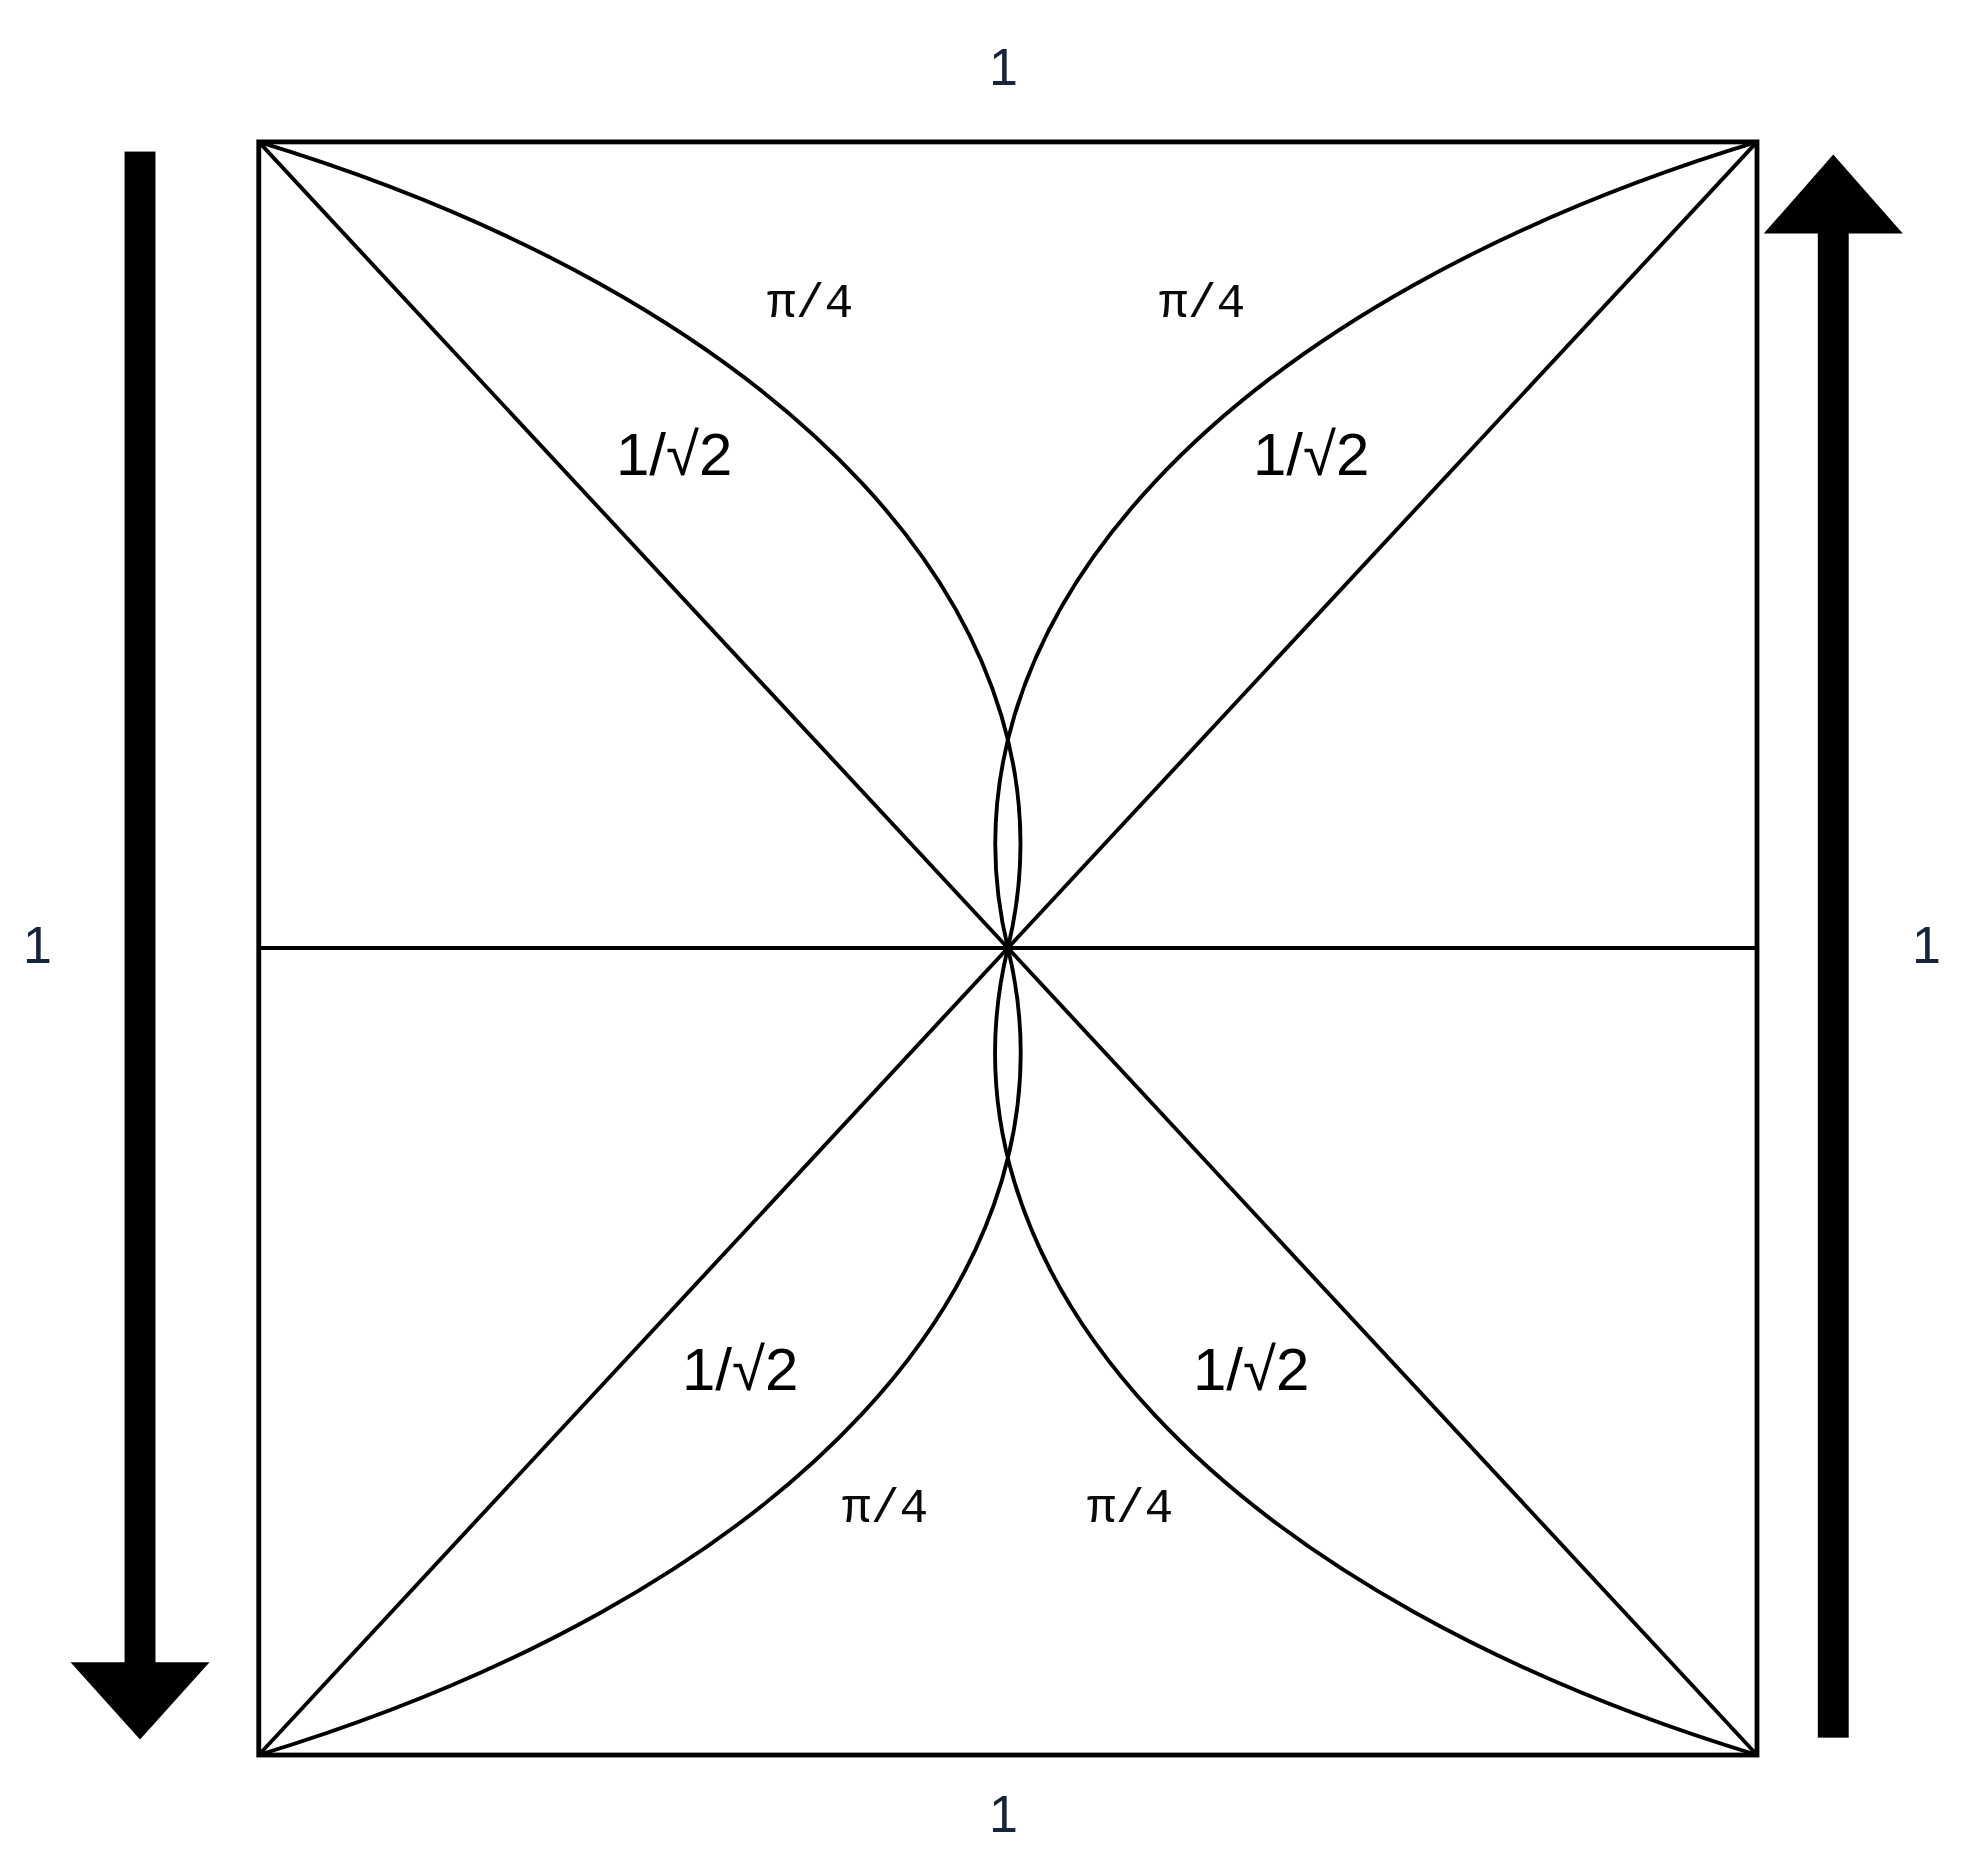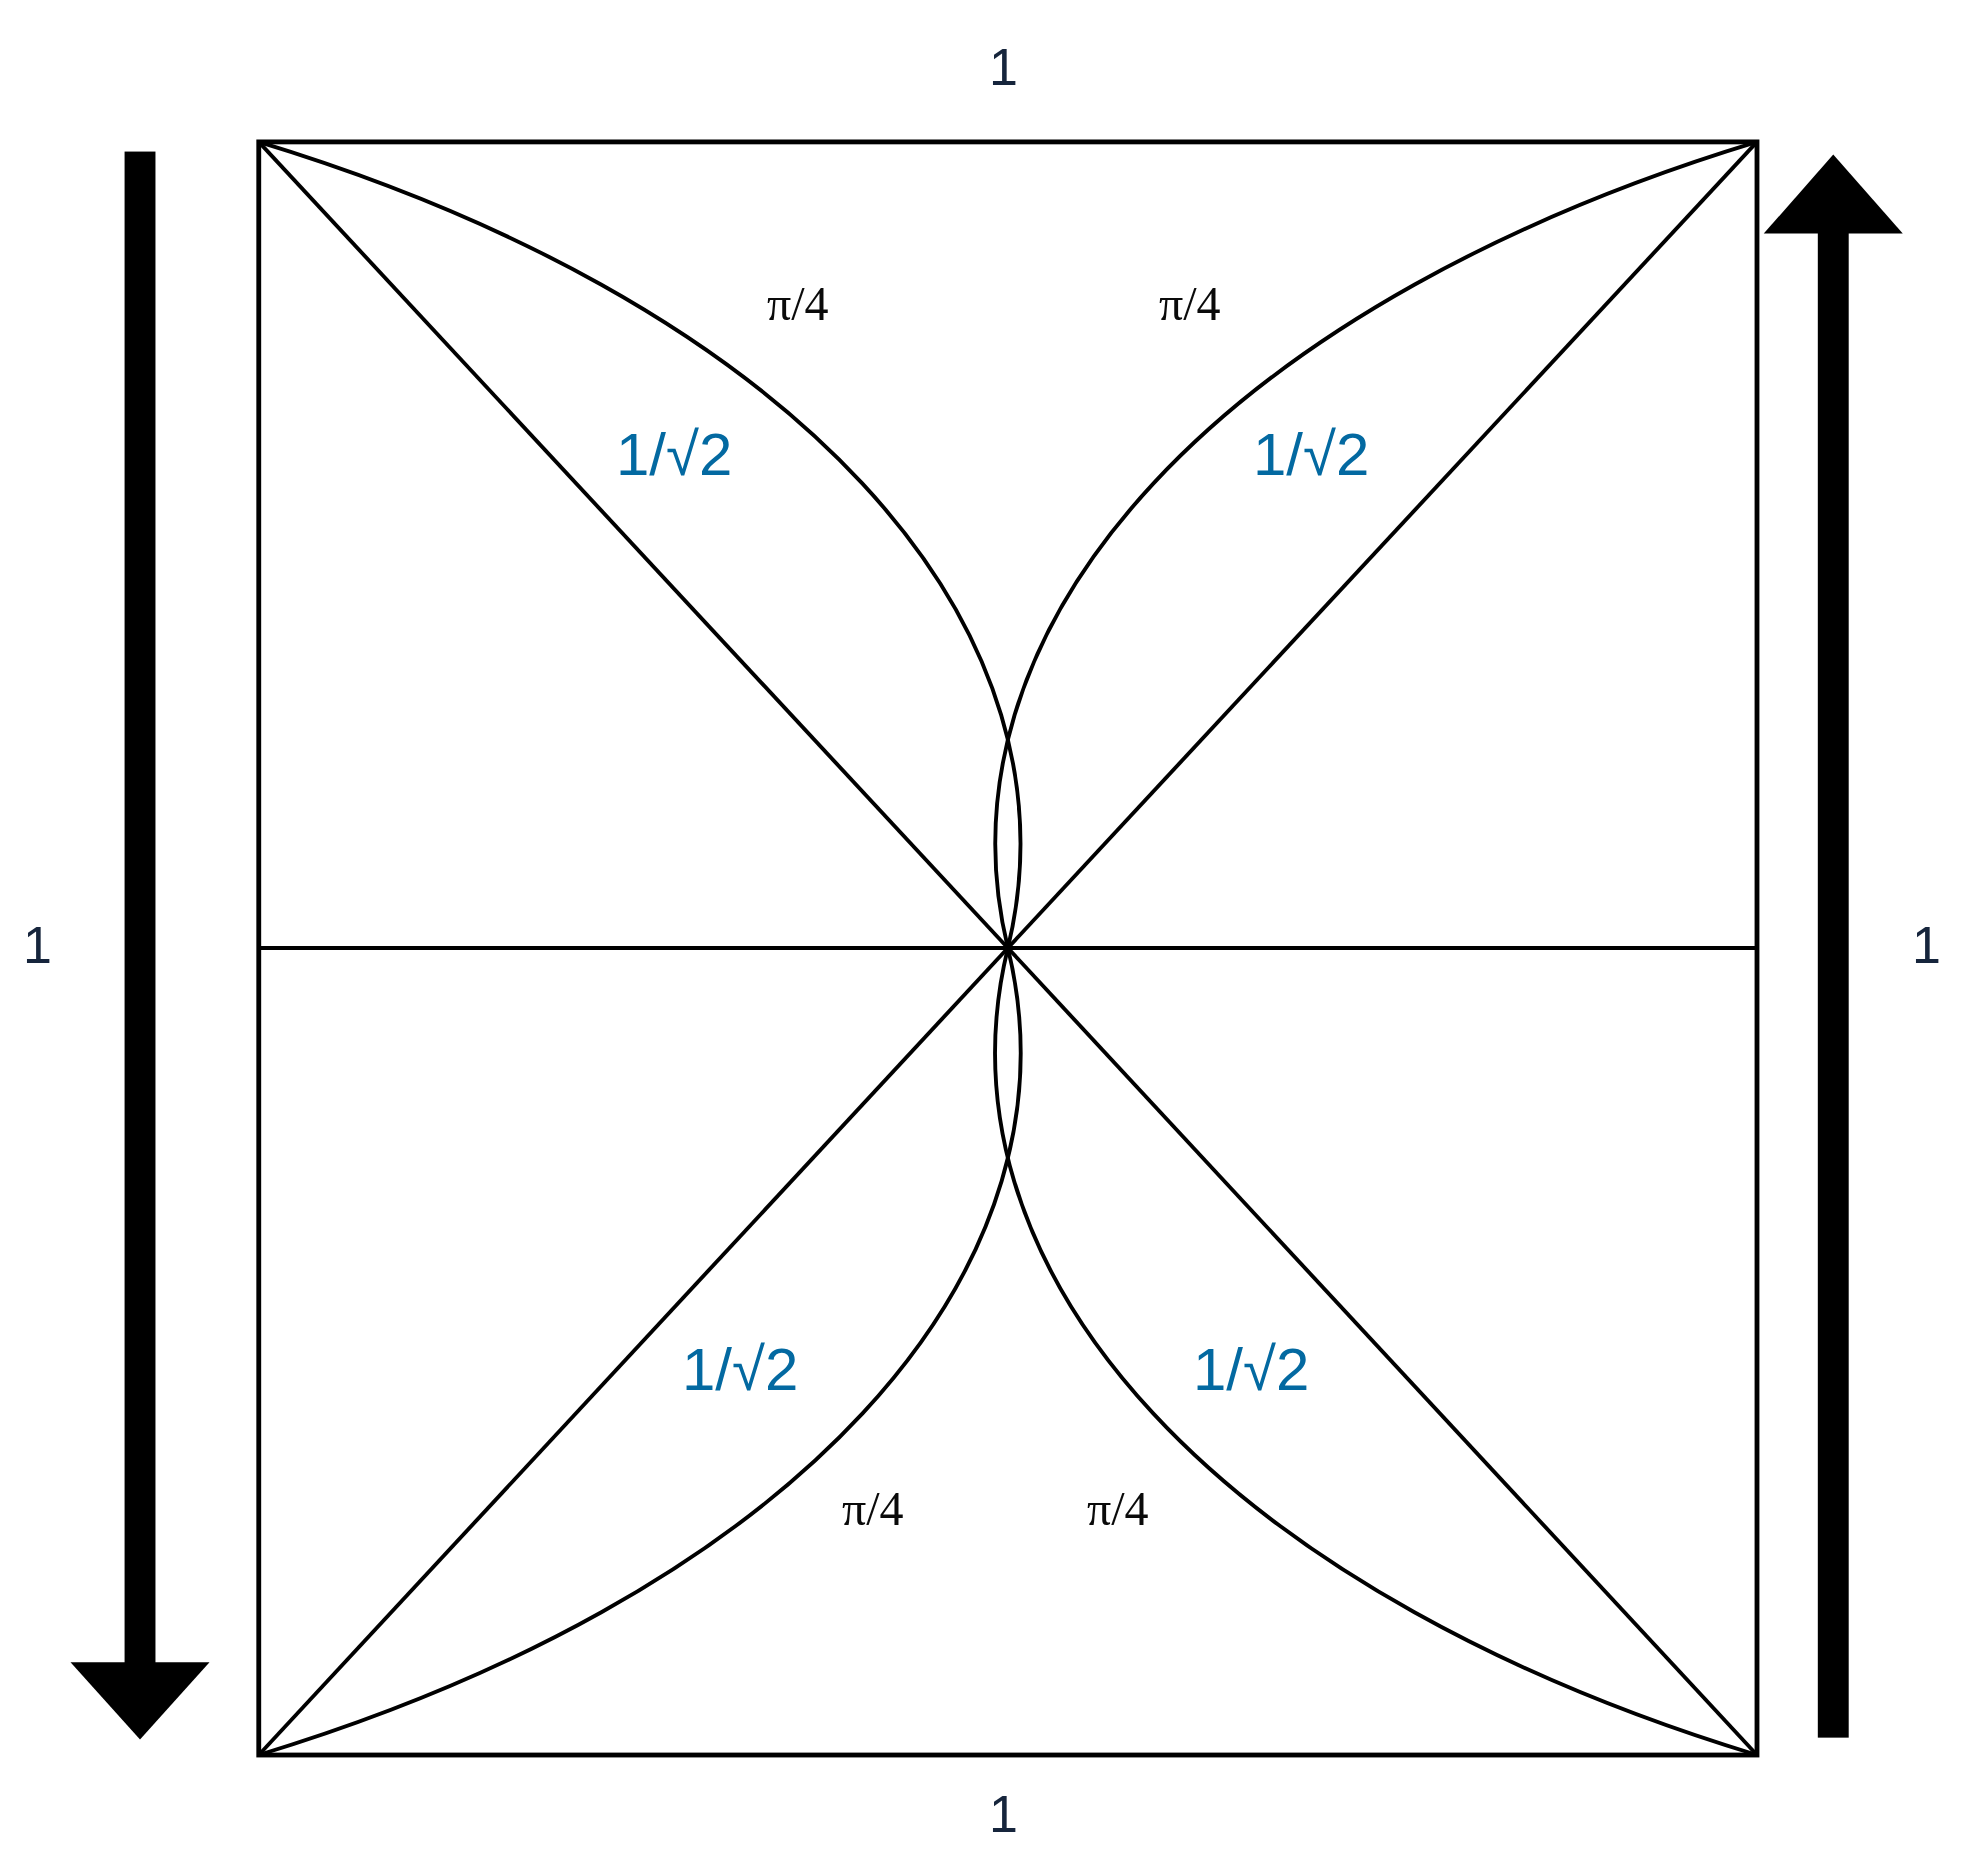--- a/index.html
+++ b/index.html
@@ -34,30 +34,30 @@
     line-height: 1;
     user-select: none;
   }
   .lbl-dim {
     color: #16253c;
     font-size: 52px;
     font-weight: 400;
     font-family: "Liberation Sans", sans-serif;
   }
   .lbl-hyp {
-    color: #0369a1;
+    color: #000000;
     font-size: 60px;
     font-weight: 400;
     font-family: "Liberation Sans", sans-serif;
   }
   .lbl-arc {
     color: #0a0a0a;
     font-size: 48px;
     font-weight: 400;
-    font-family: Liberation Serif, serif;
+    font-family: Liberation Mono, monospace;
   }
 </style>
 </head>
 <body>
 
 <div id="stage">
 
   <svg id="figure" viewBox="0 0 2052 1934" width="1981" height="1867" xmlns="http://www.w3.org/2000/svg">
 
     <rect x="268" y="147" width="1552" height="1671" fill="none" stroke="#000000" stroke-width="5"></rect>

